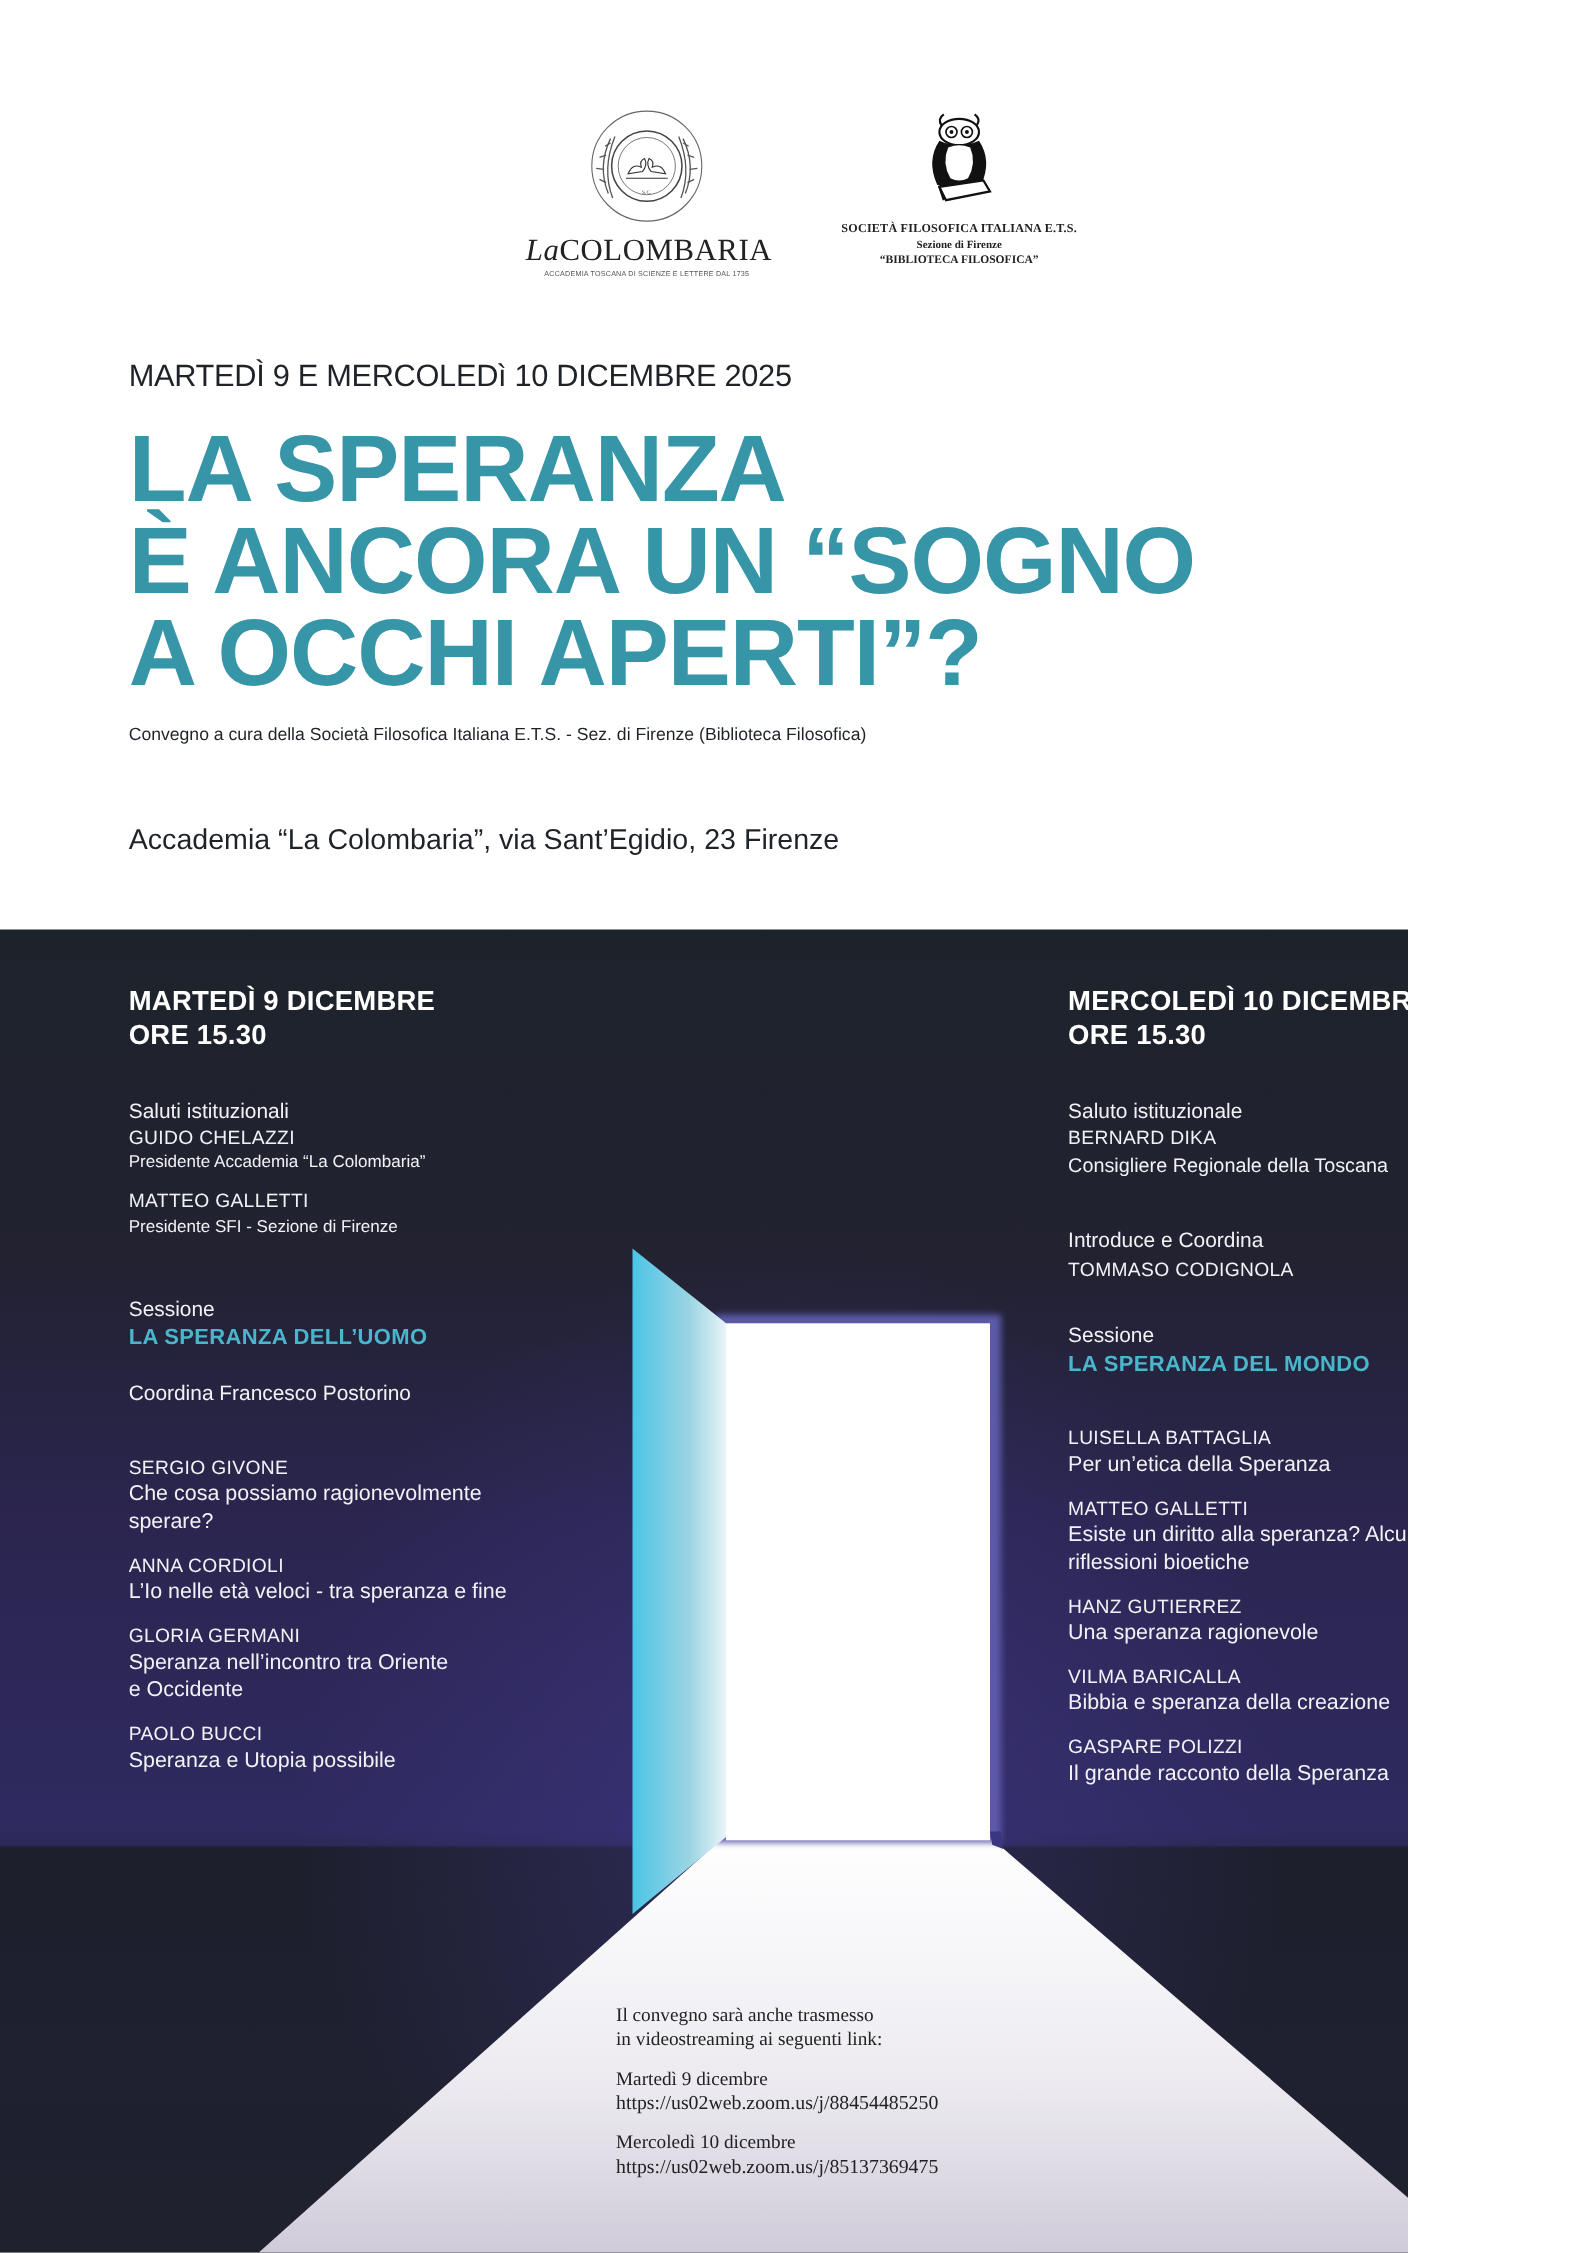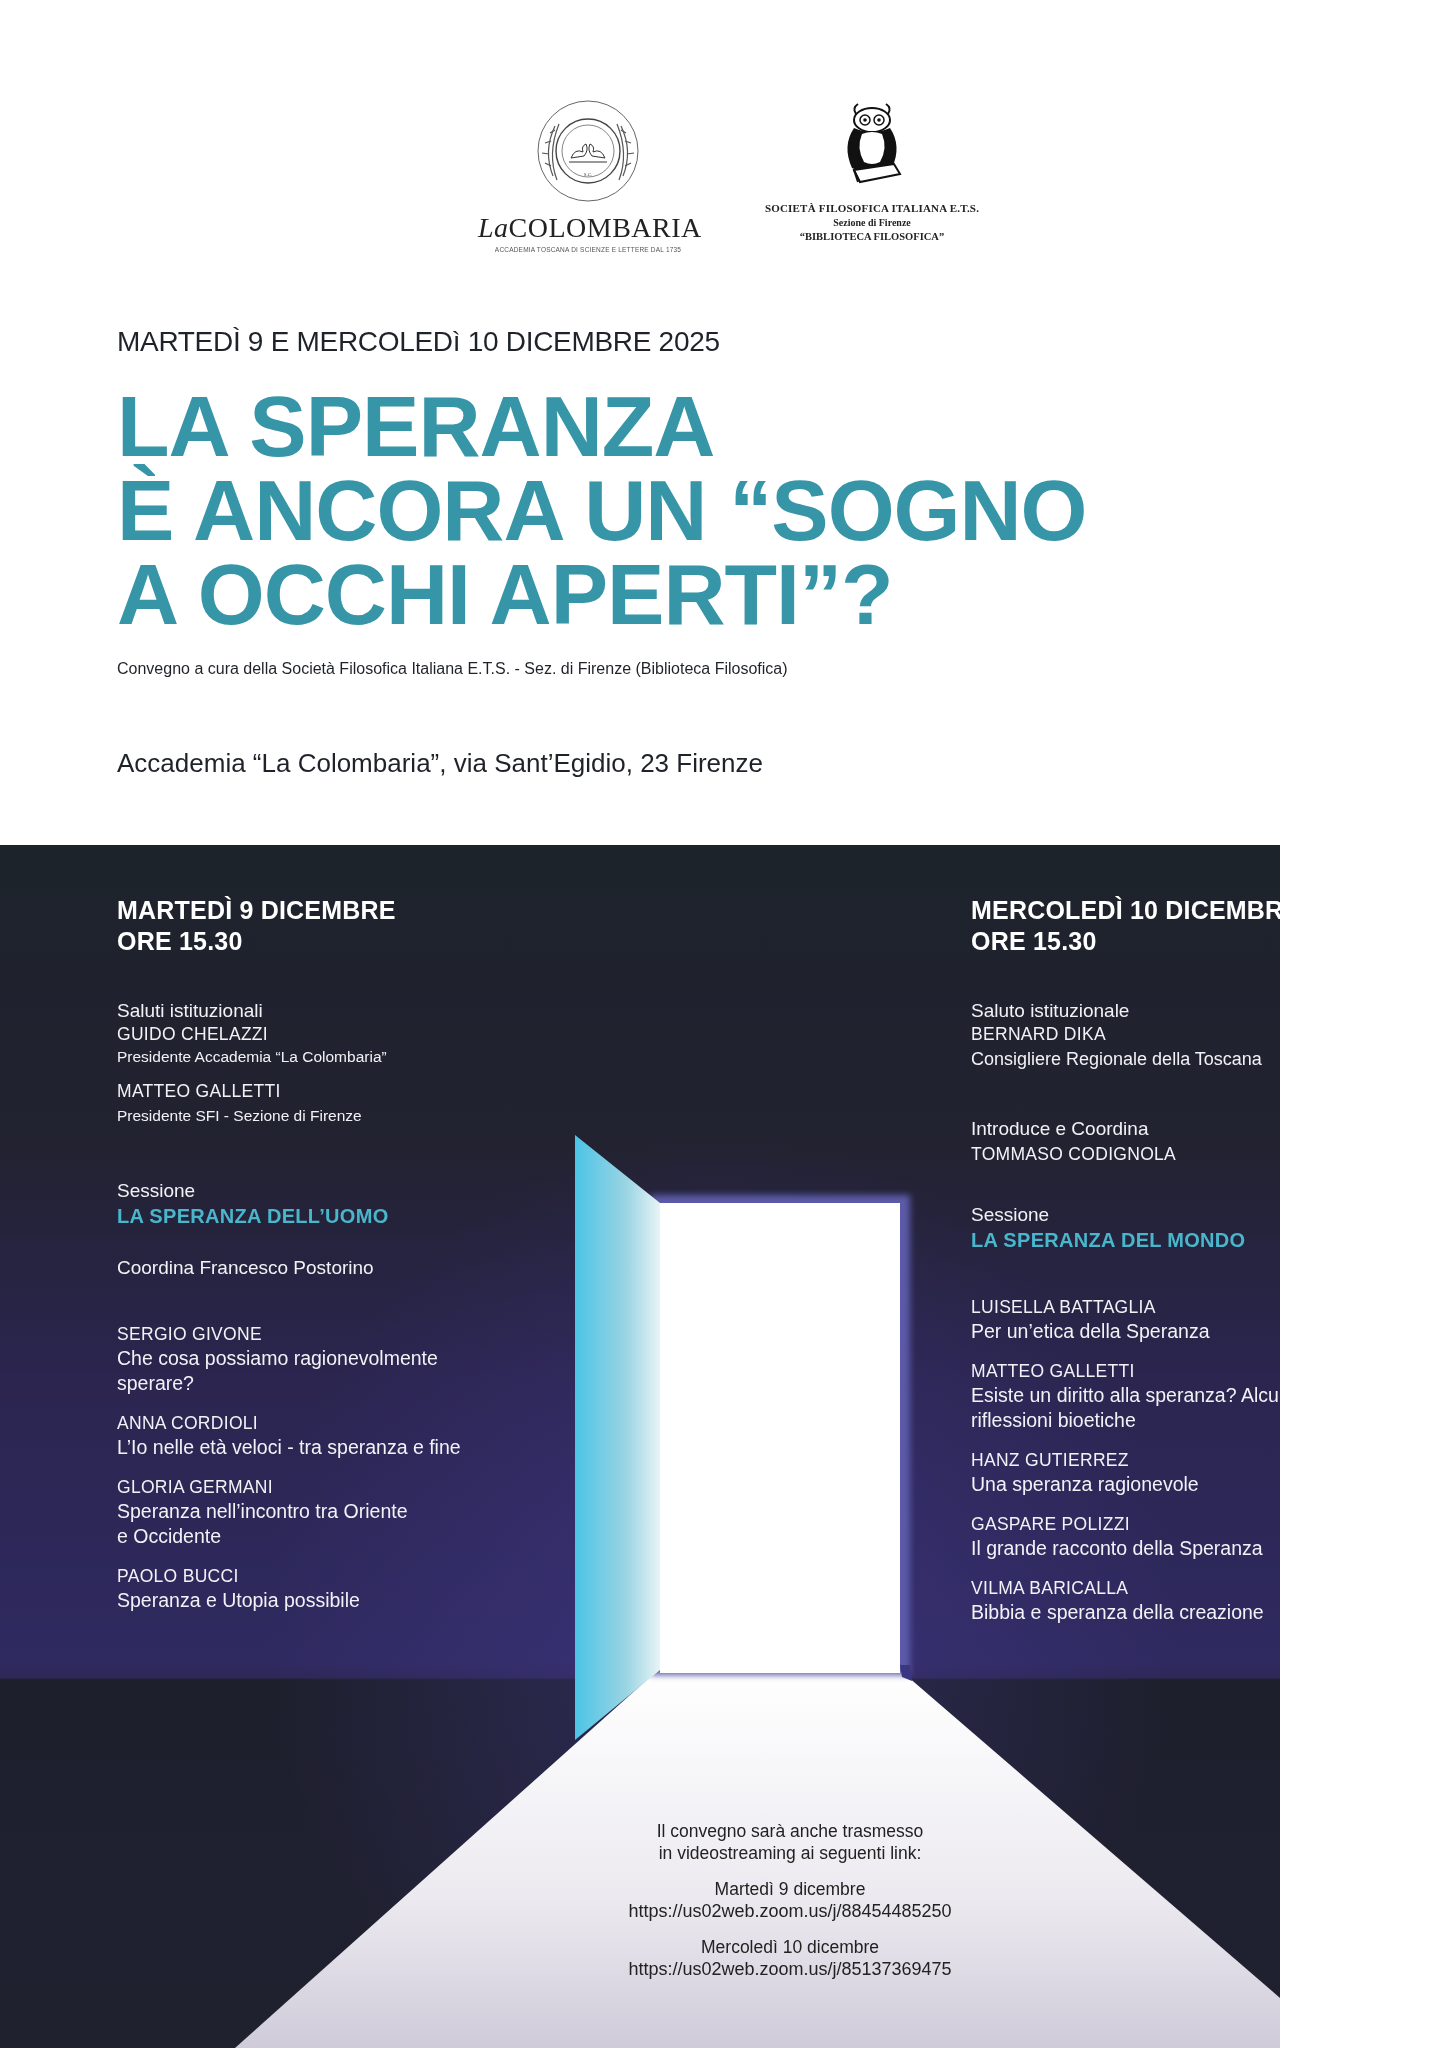--- a/index.html
+++ b/index.html
@@ -40,21 +40,21 @@
     .col.right { left: 971px; width: 420px; }
     .day-head { font-size: 25px; font-weight: bold; line-height: 31px; color: #ffffff; letter-spacing: 0.2px; }
     .blk { margin-top: 0; }
     .lbl { font-size: 19px; line-height: 25px; color: #f2f2f6; }
     .nm { font-size: 17.5px; line-height: 23px; color: #f2f2f6; letter-spacing: 0.3px; }
     .role { font-size: 16.5px; line-height: 24px; color: #f2f2f6; }
     .role.sm { font-size: 15.5px; line-height: 22px; }
     .talk { font-size: 19.5px; line-height: 25px; color: #f2f2f6; }
     .session-title { font-size: 20px; font-weight: bold; line-height: 26px; color: #4ab6cc; letter-spacing: 0.3px; }
 
-    .stream { position: absolute; left: 560px; top: 975px; width: 460px; text-align: center; color: #222; }
+    .stream { position: absolute; left: 560px; top: 975px; width: 460px; text-align: left; color: #222; font-family: Liberation Serif, serif; }
     .stream .note { font-size: 17.5px; line-height: 22px; }
     .stream .day { font-size: 17.5px; line-height: 22px; margin-top: 14px; }
     .stream .link { font-size: 18px; line-height: 22px; }
   </style>
 </head>
 <body>
 
 <div class="logos">
   <div class="logo-colombaria">
     <svg class="emblem" viewBox="0 0 110 110">
@@ -204,26 +204,26 @@
       <div class="blk" style="margin-top:16px">
         <div class="nm">MATTEO GALLETTI</div>
         <div class="talk">Esiste un diritto alla speranza? Alcune</div>
         <div class="talk">riflessioni bioetiche</div>
       </div>
       <div class="blk" style="margin-top:16px">
         <div class="nm">HANZ GUTIERREZ</div>
         <div class="talk">Una speranza ragionevole</div>
       </div>
       <div class="blk" style="margin-top:16px">
+        <div class="nm">VILMA BARICALLA</div>
+        <div class="talk">Bibbia e speranza della creazione</div>
+      </div>
+      <div class="blk" style="margin-top:16px">
         <div class="nm">GASPARE POLIZZI</div>
         <div class="talk">Il grande racconto della Speranza</div>
-      </div>
-      <div class="blk" style="margin-top:16px">
-        <div class="nm">VILMA BARICALLA</div>
-        <div class="talk">Bibbia e speranza della creazione</div>
       </div>
     </div>
   </div>
 
   <div class="stream">
     <div class="note">Il convegno sarà anche trasmesso</div>
     <div class="note">in videostreaming ai seguenti link:</div>
     <div class="day">Martedì 9 dicembre</div>
     <div class="link">https://us02web.zoom.us/j/88454485250</div>
     <div class="day">Mercoledì 10 dicembre</div>

